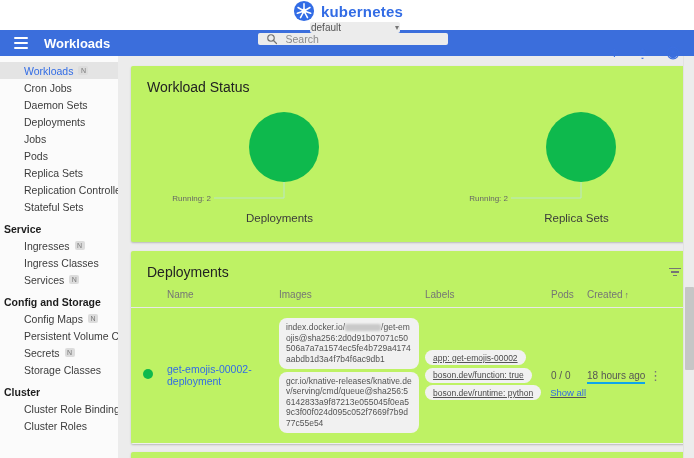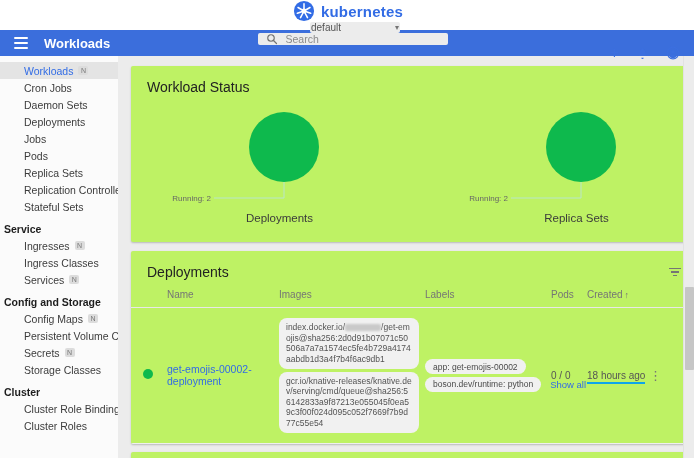--- a/index.html
+++ b/index.html
@@ -59,21 +59,21 @@
   .thead { height:26px; border-bottom:1px solid #e8e8e8; }
   .th { font-size:10px; color:#757575; cursor:pointer; }
   .sort-arrow { font-size:9px; color:#757575; margin-left:2px; }
   .trow { border-bottom:1px solid #efefef; padding-top:7px; padding-bottom:7px; }
   .trow:last-child { border-bottom:none; }
   .cell { font-size:10px; color:#555; }
   .dot { width:10px; height:10px; border-radius:50%; background:#0eb94d; display:inline-block; }
   .link { color:#326ce5; font-size:10.5px; text-decoration:none; cursor:pointer; }
   .chip { background:#f1f1f1; border-radius:8px; padding:4px 7px; font-size:8.5px; line-height:1.25; color:#535353;
           word-break:break-all; margin:3px 0; width:140px; }
-  .label-row { display:flex; align-items:center; margin:2.5px 0; white-space:nowrap; }
+  .label-row { display:flex; align-items:center; margin:2.5px 0; white-space:nowrap;text-decoration:underline; }
   .pill { background:#f1f1f1; border-radius:9px; padding:2.5px 8px; font-size:8.5px; color:#4a4a4a; display:inline-block; }
   .show-all { color:#326ce5; font-size:9.5px; margin-left:9px; cursor:pointer; text-decoration:none; }
   .ago { border-bottom:2px solid #0ea5e9; padding-bottom:1px; cursor:default; }
   .kebab { background:none; border:none; color:#757575; font-size:13px; cursor:pointer; line-height:1; }
   .redacted { display:inline-block; width:36px; height:7px; background:#c9c9c9; border-radius:2px; filter:blur(1.2px); vertical-align:middle; }
 
   .card-partial { height:12px; }
 
   
   .scrollbar { position:absolute; top:56px; right:0; width:11px; bottom:0; background:#ececec; border-left:1px solid #e2e2e2; }
@@ -269,20 +269,23 @@
               <div class="cell"><a class="link">get-emojis-00002-deployment</a></div>
               <div class="cell">
                 <div class="chip">index.docker.io/<span class="redacted"></span>/get-emojis@sha256:2d0d91b07071c50506a7a7a1574ec5fe4b729a4174aabdb1d3a4f7b4f6ac9db1</div>
                 <div class="chip">gcr.io/knative-releases/knative.dev/serving/cmd/queue@sha256:56142833a9f87213e055045f0ea59c3f00f024d095c052f7669f7b9d77c55e54</div>
               </div>
               <div class="cell">
                 <div class="label-row">
                   <span class="pill">app: get-emojis-00002</span>
                 </div>
                 <div class="label-row">
+                  <span class="pill">boson.dev/function: true</span>
+                </div>
+                <div class="label-row">
                   <span class="pill">boson.dev/runtime: python</span>
                   <a class="show-all">Show all</a>
                 </div>
               </div>
               <div class="cell">0 / 0</div>
               <div class="cell"><span class="ago">18 hours ago</span></div>
               <div class="cell"><button class="kebab">⋮</button></div>
             </div>
             <div class="trow"></div>
           </div>

